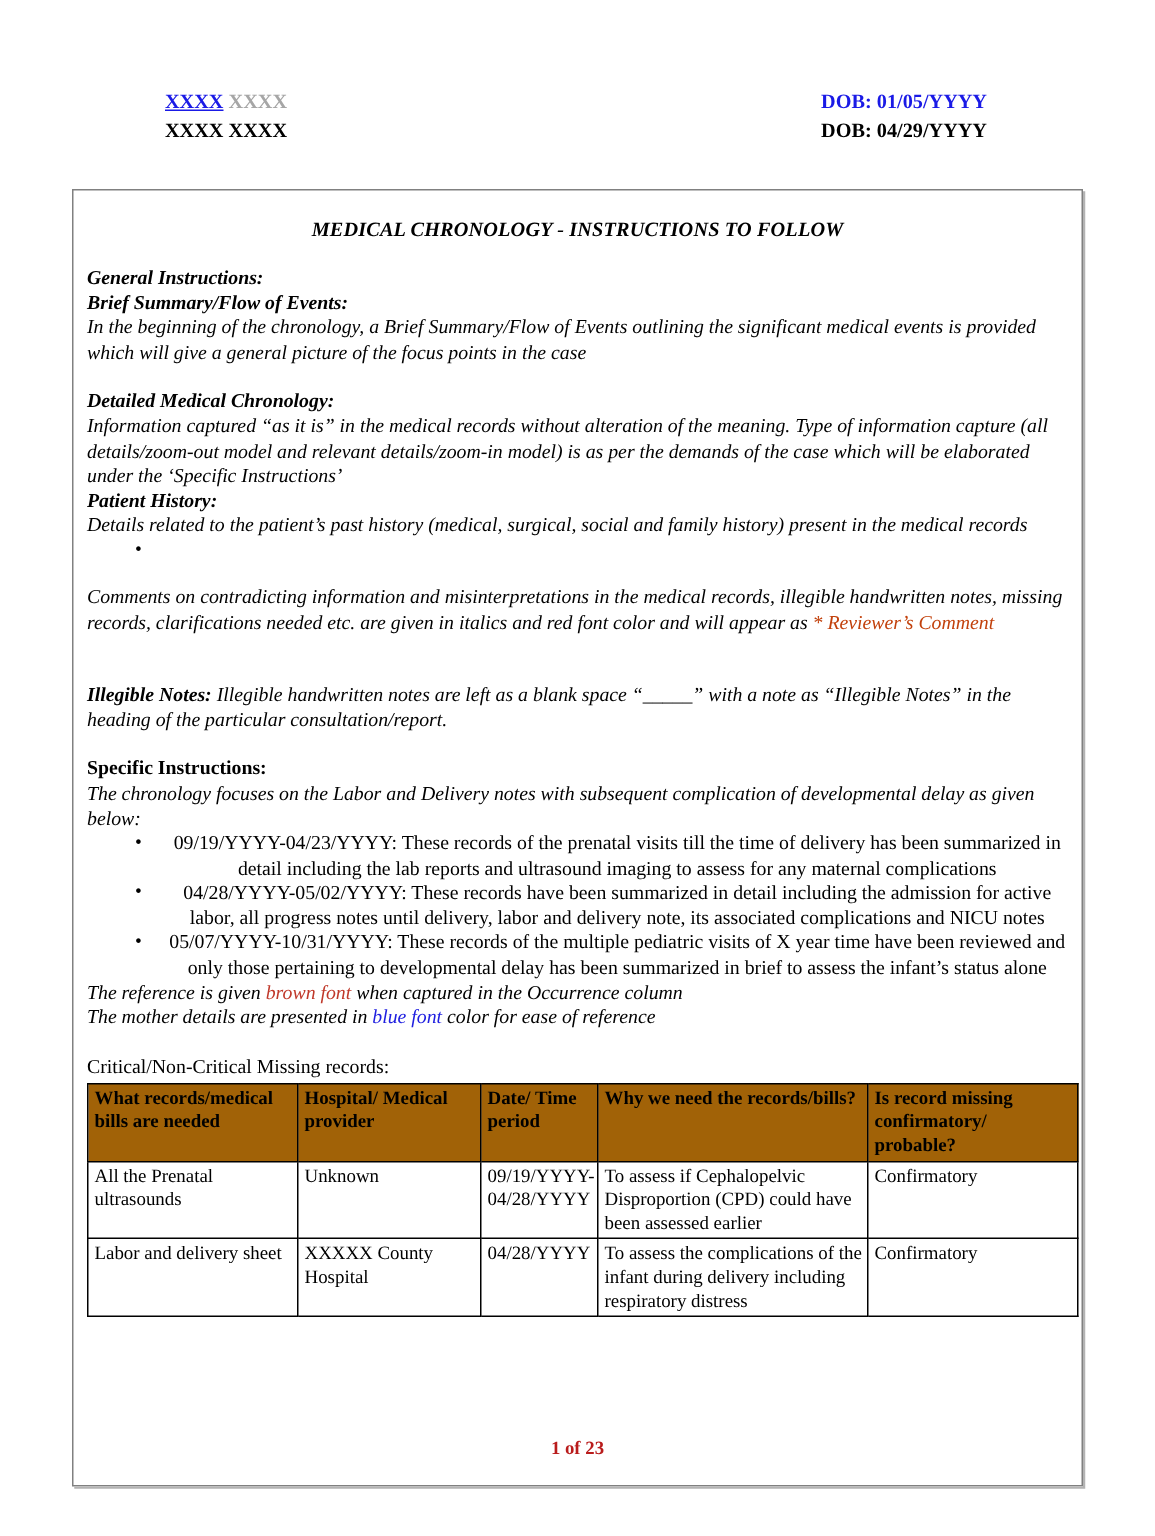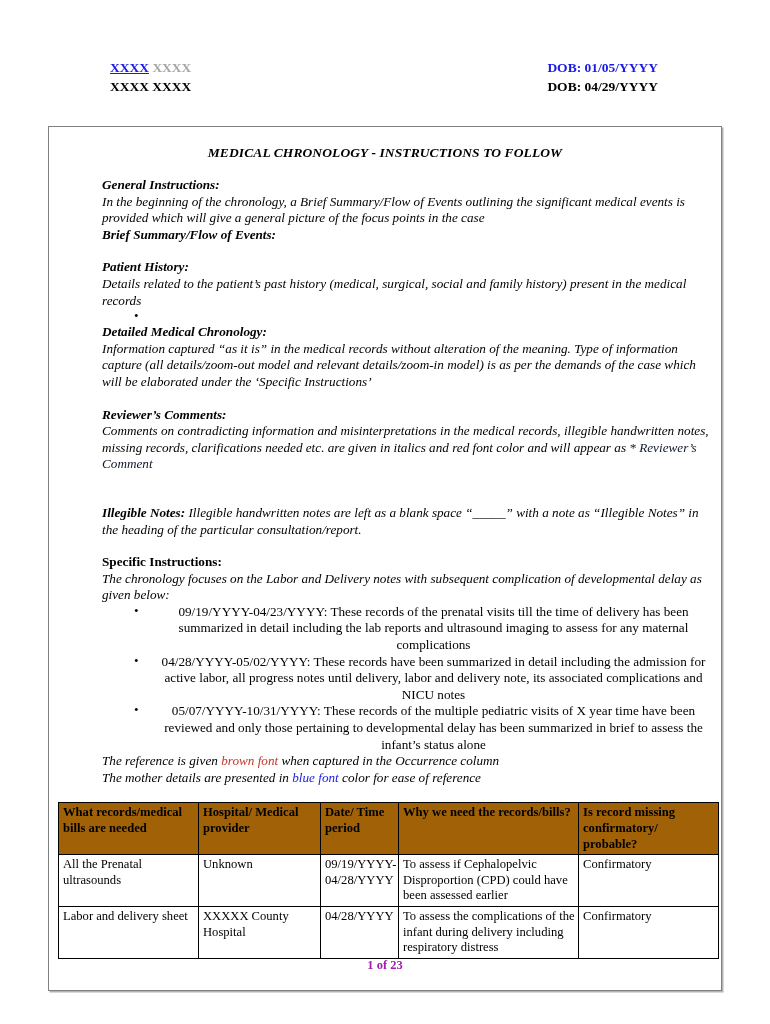--- a/index.html
+++ b/index.html
@@ -64,32 +64,31 @@
     text-align: center;
     font-size: 13.5px;
     font-weight: bold;
     font-style: italic;
     margin: 6px 0 0 0;
     letter-spacing: .1px;
   }
   .blk {
     font-size: 13.2px;
     line-height: 16.6px;
-    margin-left: 44px;
   }
   .head-i {
     font-style: italic;
     font-weight: bold;
   }
   .head-u {
     font-weight: bold;
     font-style: normal;
   }
   .ital { font-style: italic; }
-  .red { color: #0f172a; }
+  .red { color: #c2410c; }
   .brown { color: #c0392b; }
   .blue { color: #2020e0; }
   .gap { height: 16px; }
   p.line { margin: 0; }
 
   
   ul.bl {
     margin: 0;
     padding: 0;
     list-style: none;
@@ -146,21 +145,21 @@
 
   
   .doc-footer {
     position: absolute;
     left: 0;
     top: 958px;
     width: 770px;
     text-align: center;
     font-size: 12.5px;
     font-weight: bold;
-    color: #a21caf;
+    color: #b91c1c;
   }
 </style>
 </head>
 <body>
 
 <div class="doc-header">
   <div class="hdr-row">
     <span>
       <span class="name-link">XXXX</span>
       <span class="name-gray">XXXX</span>
@@ -175,43 +174,42 @@
 
 <div class="page-frame">
   <div class="frame-inner">
 
     <div class="doc-title">MEDICAL CHRONOLOGY - INSTRUCTIONS TO FOLLOW</div>
 
     <div class="gap"></div>
 
     <div class="blk">
       <p class="line head-i">General Instructions:</p>
+      <p class="line head-i">Brief Summary/Flow of Events:</p>
       <p class="line ital">In the beginning of the chronology, a Brief Summary/Flow of Events outlining the significant medical events is provided which will give a general picture of the focus points in the case</p>
-      <p class="line head-i">Brief Summary/Flow of Events:</p>
-    </div>
-
-    <div class="gap"></div>
+    </div>
+
+    <div class="gap"></div>
+
+    <div class="blk">
+      <p class="line head-i">Detailed Medical Chronology:</p>
+      <p class="line ital">Information captured “as it is” in the medical records without alteration of the meaning. Type of information capture (all details/zoom-out model and relevant details/zoom-in model) is as per the demands of the case which will be elaborated under the ‘Specific Instructions’</p>
+    </div>
 
     <div class="blk">
       <p class="line head-i">Patient History:</p>
       <p class="line ital">Details related to the patient’s past history (medical, surgical, social and family history) present in the medical records</p>
       <ul class="bl empty-bullet">
         <li></li>
       </ul>
     </div>
 
-    <div class="blk">
-      <p class="line head-i">Detailed Medical Chronology:</p>
-      <p class="line ital">Information captured “as it is” in the medical records without alteration of the meaning. Type of information capture (all details/zoom-out model and relevant details/zoom-in model) is as per the demands of the case which will be elaborated under the ‘Specific Instructions’</p>
-    </div>
-
-    <div class="gap"></div>
-
-    <div class="blk">
-      <p class="line head-i">Reviewer’s Comments:</p>
+    <div class="gap"></div>
+
+    <div class="blk">
       <p class="line ital"><span>Comments on contradicting information and misinterpretations in the medical records, illegible handwritten notes, missing records, clarifications needed etc. are given in italics and red font color and will appear as </span><span class="red">* Reviewer’s Comment</span></p>
     </div>
 
     <div class="gap"></div>
 
 
     <div class="gap"></div>
 
     <div class="blk">
       <p class="line"><span class="head-i">Illegible Notes:</span><span class="ital"> Illegible handwritten notes are left as a blank space “</span><span class="ital">_____</span><span class="ital">” with a note as “Illegible Notes” in the heading of the particular consultation/report.</span></p>
@@ -226,20 +224,21 @@
         <li>09/19/YYYY-04/23/YYYY: These records of the prenatal visits till the time of delivery has been summarized in detail including the lab reports and ultrasound imaging to assess for any maternal complications</li>
         <li>04/28/YYYY-05/02/YYYY: These records have been summarized in detail including the admission for active labor, all progress notes until delivery, labor and delivery note, its associated complications and NICU notes</li>
         <li>05/07/YYYY-10/31/YYYY: These records of the multiple pediatric visits of X year time have been reviewed and only those pertaining to developmental delay has been summarized in brief to assess the infant’s status alone</li>
       </ul>
       <p class="line ital"><span>The reference is given </span><span class="brown">brown font</span><span> when captured in the Occurrence column</span></p>
       <p class="line ital"><span>The mother details are presented in </span><span class="blue">blue font</span><span> color for ease of reference</span></p>
     </div>
 
     <div class="gap"></div>
 
+    <p class="mis-label">Critical/Non-Critical Missing records:</p>
 
     <table class="rec">
       <colgroup>
         <col class="c1">
           <col class="c2">
           <col class="c3">
           <col class="c4">
           <col class="c5">
       </colgroup>
       <thead>

